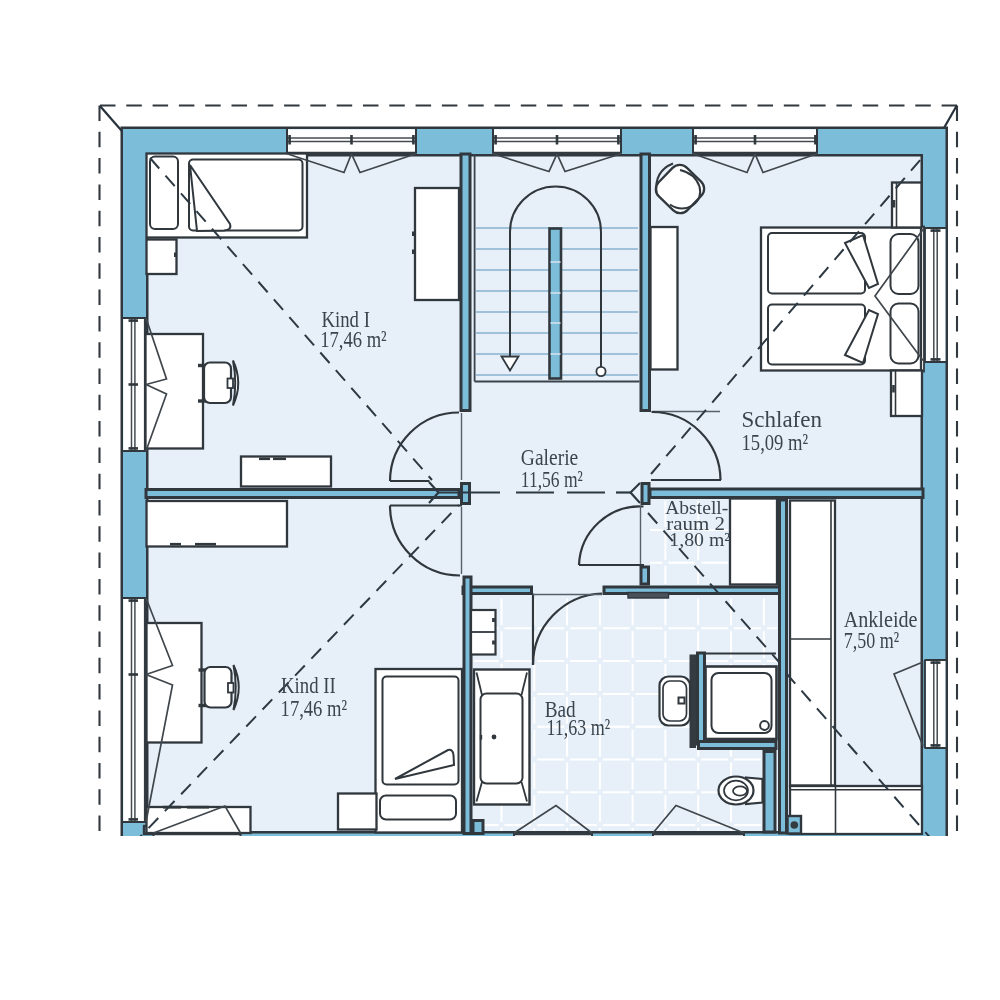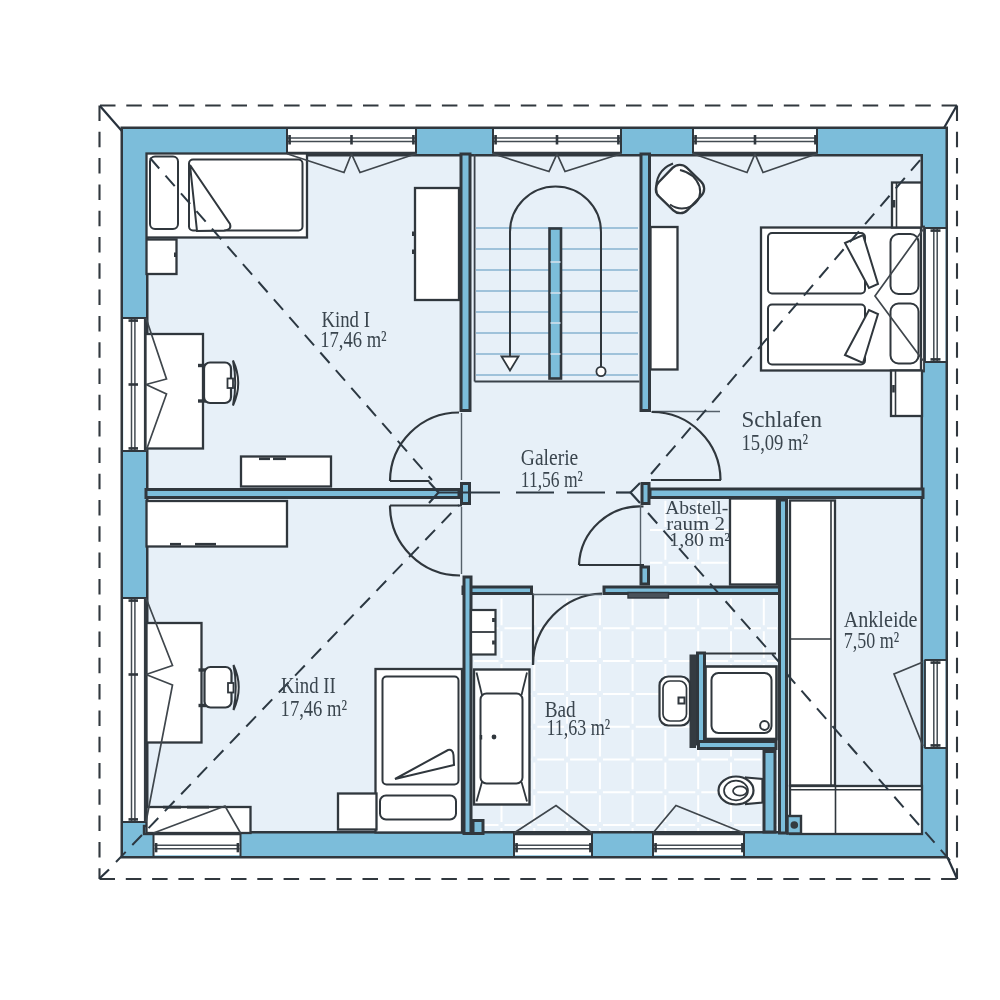--- a/index.html
+++ b/index.html
@@ -1,16 +1,16 @@
 <!DOCTYPE html>
 <html><head>
 <meta charset="utf-8">
 <style>
   html,body{margin:0;padding:0;background:#ffffff;}
-  .page{width:1000px;height:1000px;position:relative;font-family:"Liberation Serif", serif;}
+  .page{width:1000px;height:836px;position:relative;font-family:"Liberation Serif", serif;}
   svg{position:absolute;top:0;left:0;}
   text{fill:#3a454e;}
 </style>
 </head>
 <body>
 <div class="page">
 <svg width="1000" height="1000" viewBox="0 0 1000 1000">
 
 <rect x="0" y="0" width="1000" height="1000" fill="#ffffff"></rect>
 

